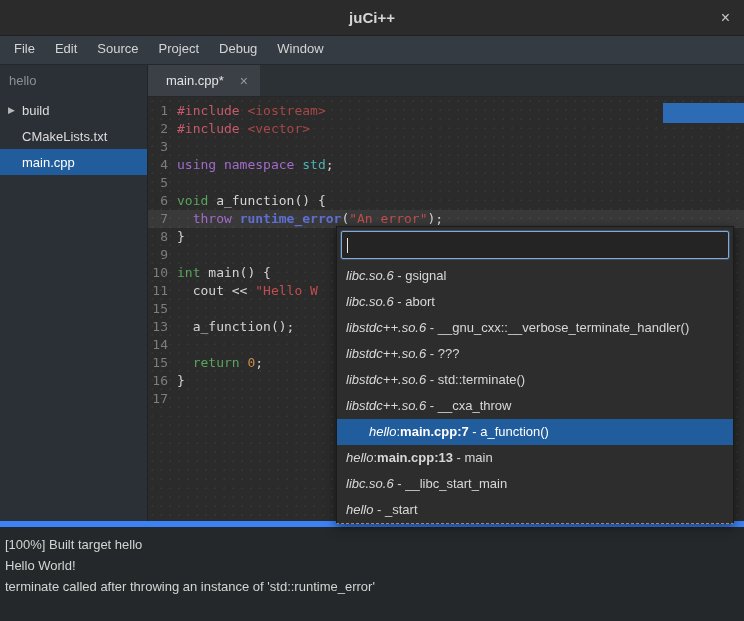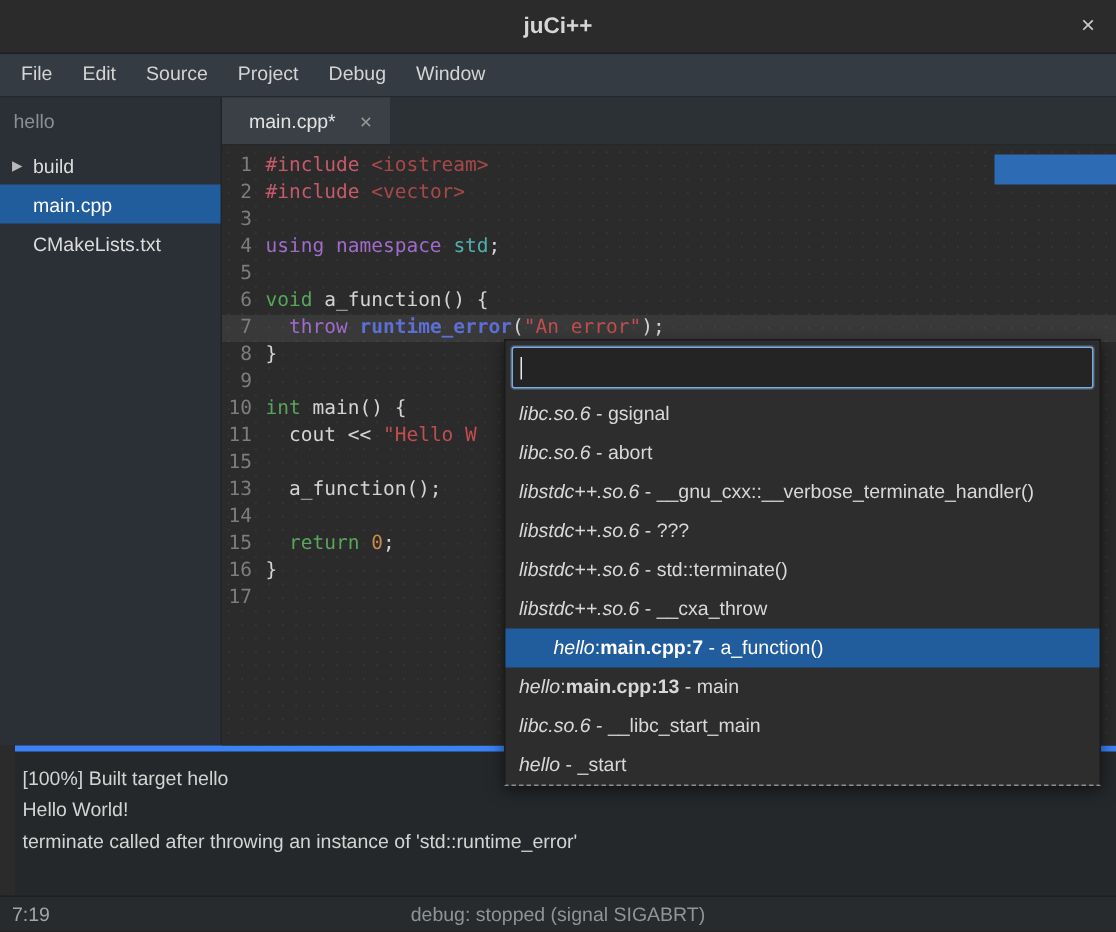--- a/index.html
+++ b/index.html
@@ -65,22 +65,22 @@
                  box-shadow:0 0 0 1px rgba(130,175,225,0.25); }
   .popup-input .caret { position:absolute; left:5px; top:6px; width:1px; height:15px; background:#e8e8e8; }
   .bt-list { }
   .bt-row { height:26px; line-height:26px; padding-left:9px; color:#d8d8d8;
             white-space:nowrap; overflow:hidden; }
   .bt-row .bt-lib { font-style:italic; }
   .bt-row .bt-loc { font-weight:bold; }
   .bt-row.selected { background:#215d9c; color:#ffffff;padding-left:32px; }
 
   
-  .console { height:100px; flex:none; background:#25282b; border-top:4px solid #3b82f6;
-             padding:7px 5px; color:#d2d5d2;margin-left:10px; }
+  .console { height:100px; flex:none; background:#25282b; border-top:6px solid #3b82f6;
+             padding:7px 5px; color:#d2d5d2; }
   .console-line { line-height:21px; white-space:pre-wrap; }
 
   
   .statusbar { height:24px; flex:none; background:#282b2e; border-top:1px solid #1d1f21;
                display:flex; align-items:center; position:relative; padding-left:8px; }
   .statusbar .left { color:#a2a6a6; position:relative; z-index:1; }
   .statusbar .center { position:absolute; left:0; right:0; text-align:center; color:#8f9494; }
 </style>
 </head>
 <body>
@@ -102,27 +102,27 @@
   </div>
 
   <div class="main">
 
     <div class="sidebar">
       <div class="project-header">hello</div>
       <div class="tree-item">
         <span class="arrow">▶</span>
         <span>build</span>
       </div>
+      <div class="tree-item">
+        <span class="arrow-spacer"></span>
+        <span>CMakeLists.txt</span>
+      </div>
       <div class="tree-item selected">
         <span class="arrow-spacer"></span>
         <span>main.cpp</span>
-      </div>
-      <div class="tree-item">
-        <span class="arrow-spacer"></span>
-        <span>CMakeLists.txt</span>
       </div>
     </div>
 
     <div class="editor-pane">
       <div class="tabbar">
         <div class="tab">
           <span>main.cpp*</span>
           <span class="tab-close">×</span>
         </div>
       </div>
@@ -220,18 +220,14 @@
         <div class="bt-row"><span class="bt-lib">hello</span> - _start</div>
       </div>
   </div>
 
   <div class="console">
     <div class="console-line">[100%] Built target hello</div>
     <div class="console-line">Hello World!</div>
     <div class="console-line">terminate called after throwing an instance of 'std::runtime_error'</div>
   </div>
 
-  <div class="statusbar">
-    <span class="left">7:19</span>
-    <span class="center">debug: stopped (signal SIGABRT)</span>
-  </div>
 
 </div>
 
 </body></html>

